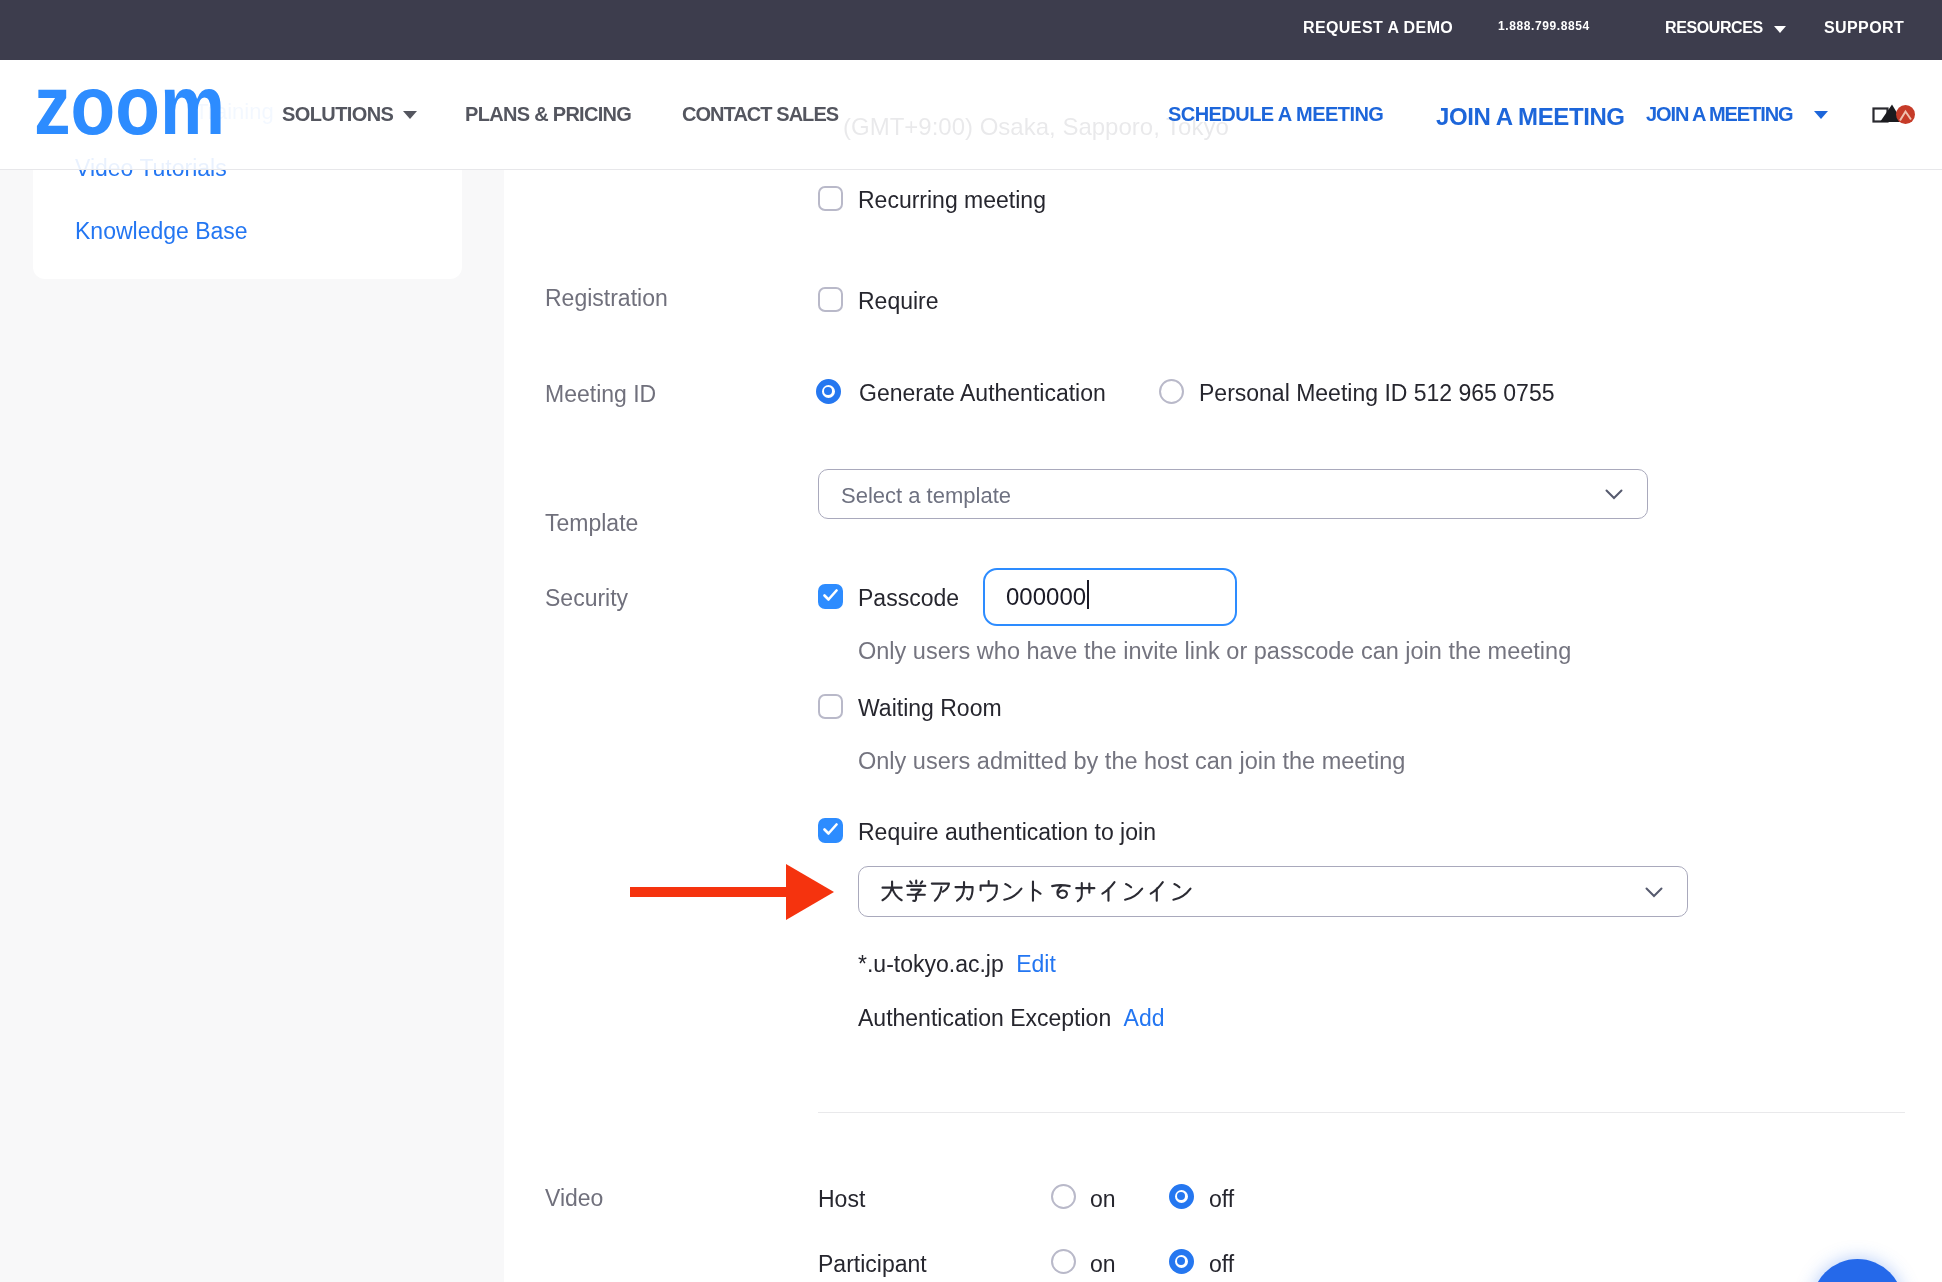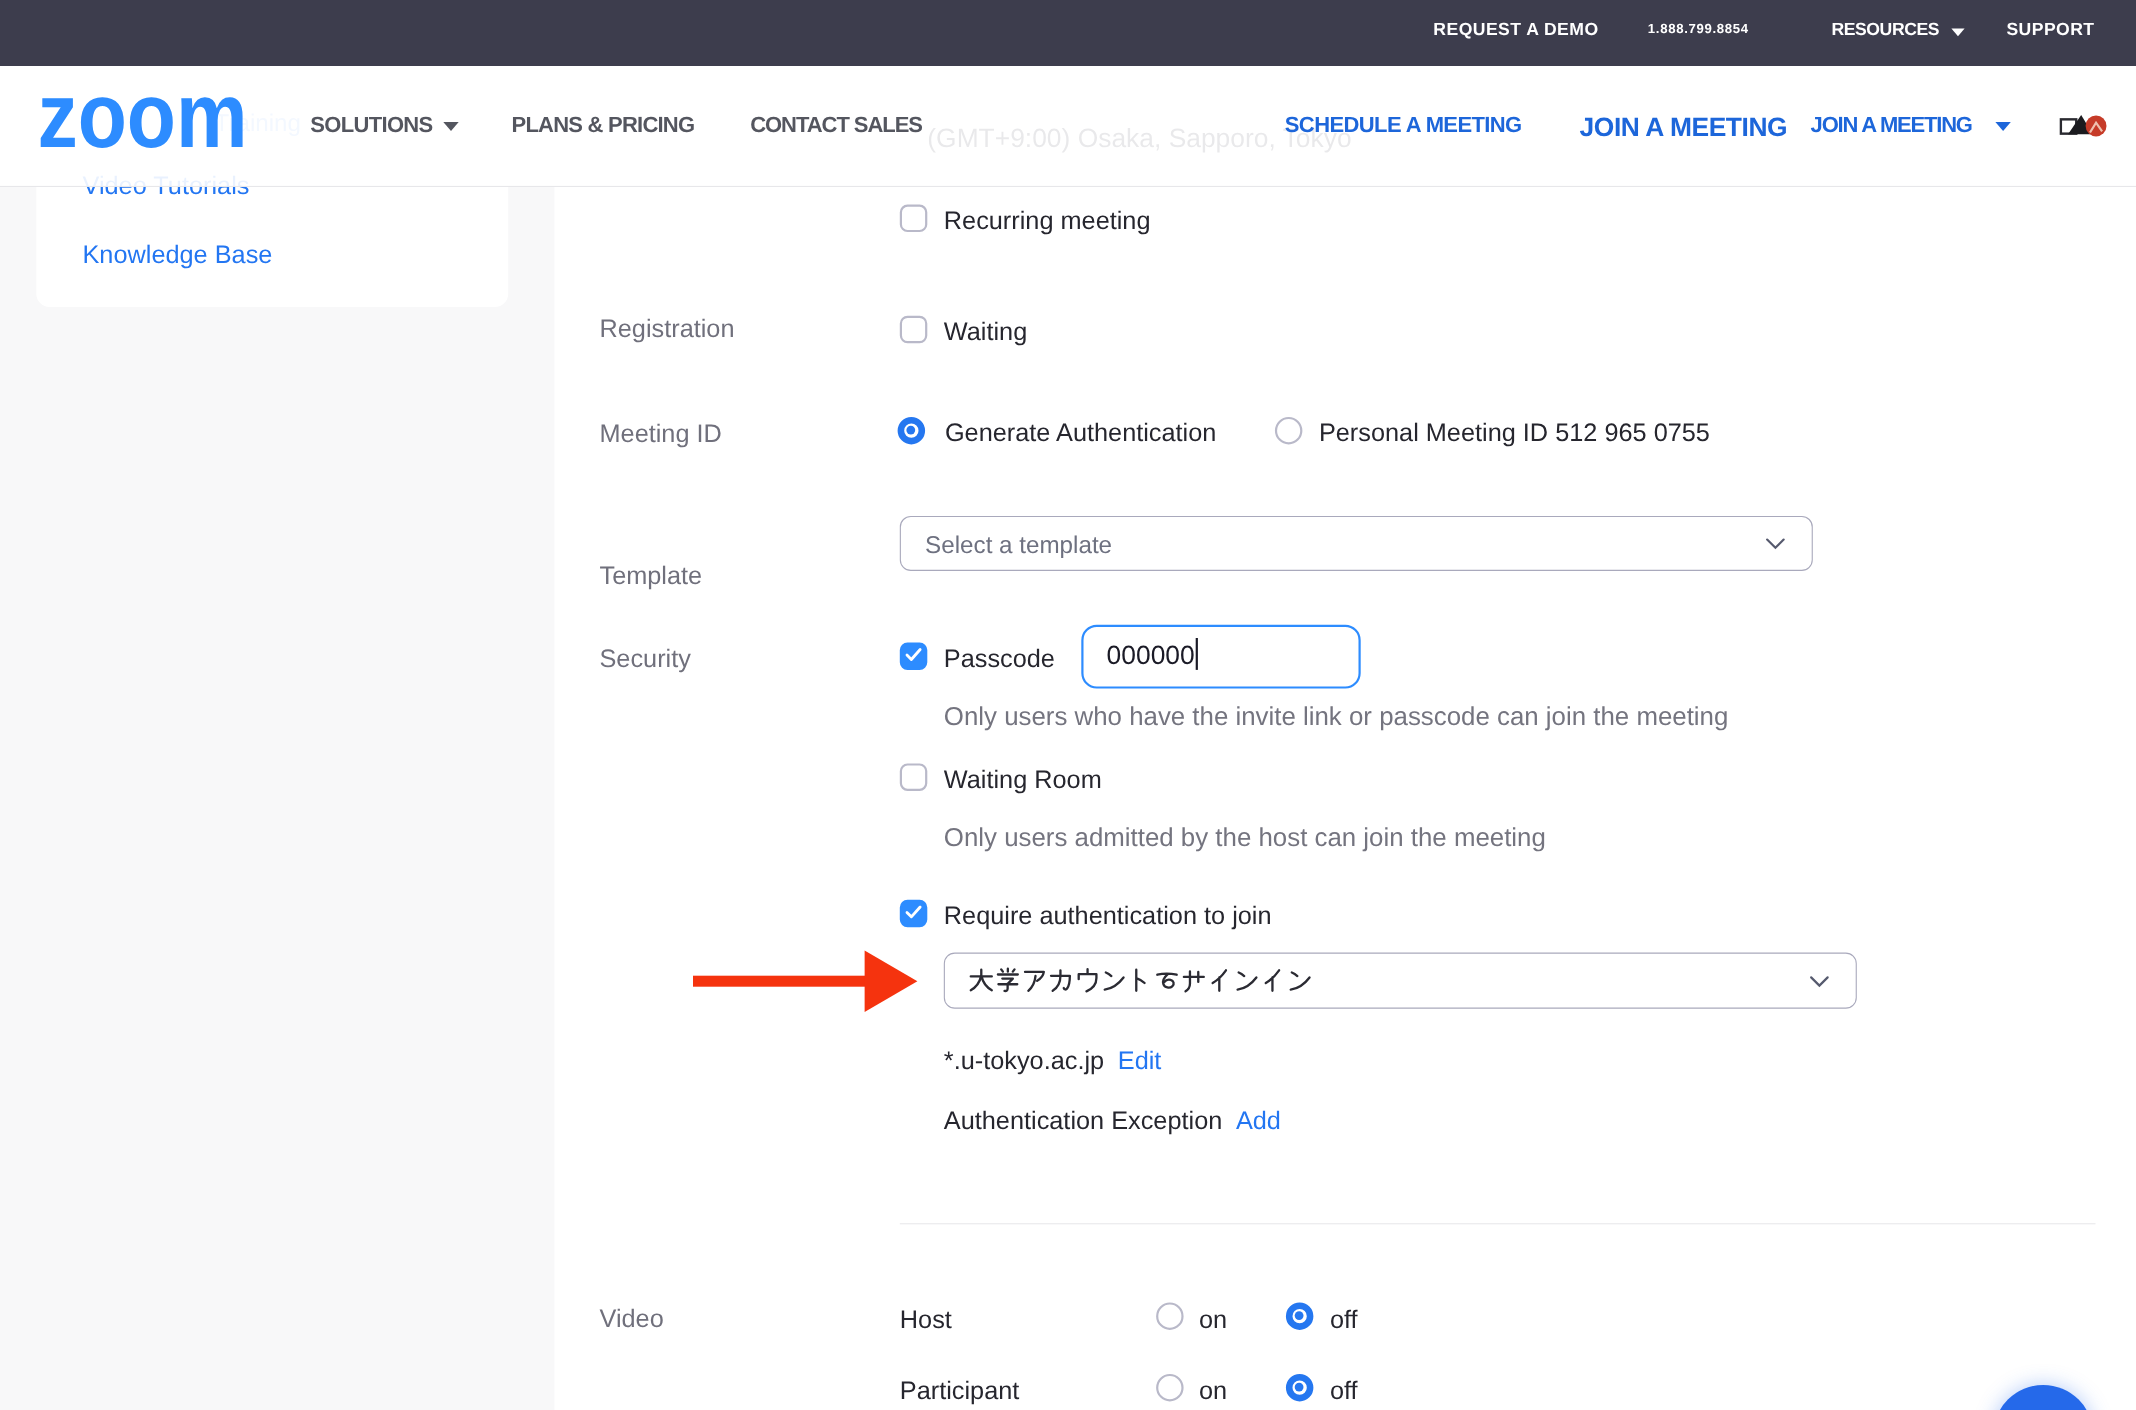--- a/index.html
+++ b/index.html
@@ -28,21 +28,21 @@
 <div class="abs" style="left:843px;top:113px;font-size:24px;color:#232333;">(GMT+9:00) Osaka, Sapporo, Tokyo</div>
 
 <div class="abs blue" style="left:75px;top:155px;font-size:23px;">Video Tutorials</div>
 <div class="abs blue" style="left:75px;top:218px;font-size:23px;">Knowledge Base</div>
 
 <div class="abs cb" style="left:818px;top:186px;"></div>
 <div class="abs txt" style="left:858px;top:187px;">Recurring meeting</div>
 
 <div class="abs lbl" style="left:545px;top:285px;">Registration</div>
 <div class="abs cb" style="left:818px;top:287px;"></div>
-<div class="abs txt" style="left:858px;top:288px;">Waiting</div>
+<div class="abs txt" style="left:858px;top:288px;">Require</div>
 
 <div class="abs lbl" style="left:545px;top:381px;">Meeting ID</div>
 <div class="abs rd on" style="left:816px;top:379px;"></div>
 <div class="abs txt" style="left:859px;top:380px;">Generate Authentication</div>
 <div class="abs rd" style="left:1159px;top:379px;"></div>
 <div class="abs txt" style="left:1199px;top:380px;">Personal Meeting ID 512 965 0755</div>
 
 <div class="abs lbl" style="left:545px;top:510px;">Template</div>
 <div class="abs sel" style="left:818px;top:469px;width:830px;height:50px;"></div>
 <div class="abs" style="left:841px;top:483px;font-size:22px;color:#6e7180;">Select a template</div>

